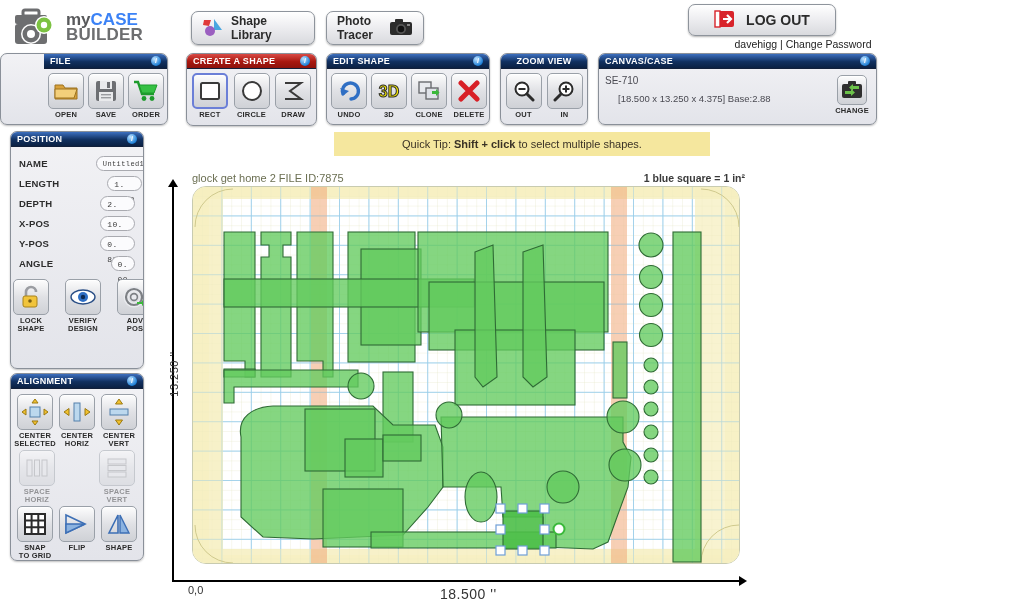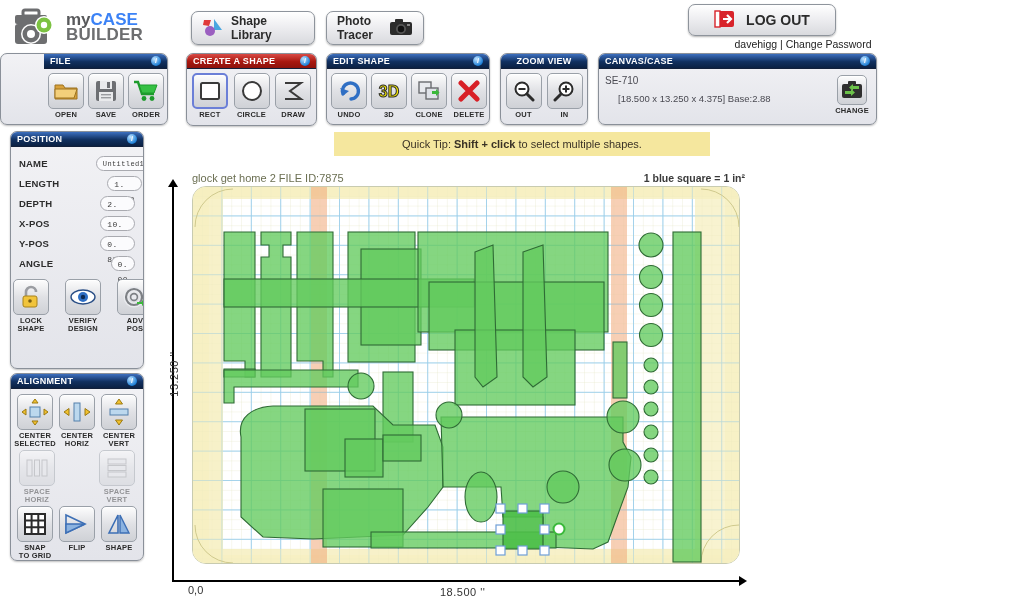--- a/index.html
+++ b/index.html
@@ -118,21 +118,21 @@
   .axis-v { position:absolute; left:22px; top:18px; width:2px; height:396px; background:#000; }
   .axis-v:after{content:"";position:absolute;left:-4px;top:-7px;border-left:5px solid transparent;border-right:5px solid transparent;border-bottom:8px solid #000;}
   .axis-h { position:absolute; left:22px; top:412px; width:568px; height:2px; background:#000; }
   .axis-h:after{content:"";position:absolute;right:-7px;top:-4px;border-top:5px solid transparent;border-bottom:5px solid transparent;border-left:8px solid #000;}
   #ylabel {
     position:absolute; left:-6px; top:200px; width:60px;
     transform:rotate(-90deg); transform-origin:center;
     font-size:11px; color:#333; text-align:center;
     letter-spacing:.5px;
   }
-  #xlabel { position:absolute; left:290px; top:418px; font-size:11px; color:#333; letter-spacing:.5px;text-align:right;}
+  #xlabel { position:absolute; left:290px; top:418px; font-size:14px; color:#333; letter-spacing:.5px;text-align:right;}
   #origin { position:absolute; left:8px; top:416px; font-size:11px; color:#333;padding-left:30px; }
 
   .shape { fill:#63cb5e; fill-opacity:.78; stroke:#2f6b35; stroke-width:1.1; }
   .shape-d { fill:#4cbf48; fill-opacity:.9; stroke:#2f6b35; stroke-width:1.1; }
   .handle { fill:#ffffff; stroke:#6f9fd8; stroke-width:1.2; }
 </style>
 </head>
 <body>
 
 <div id="logo">

